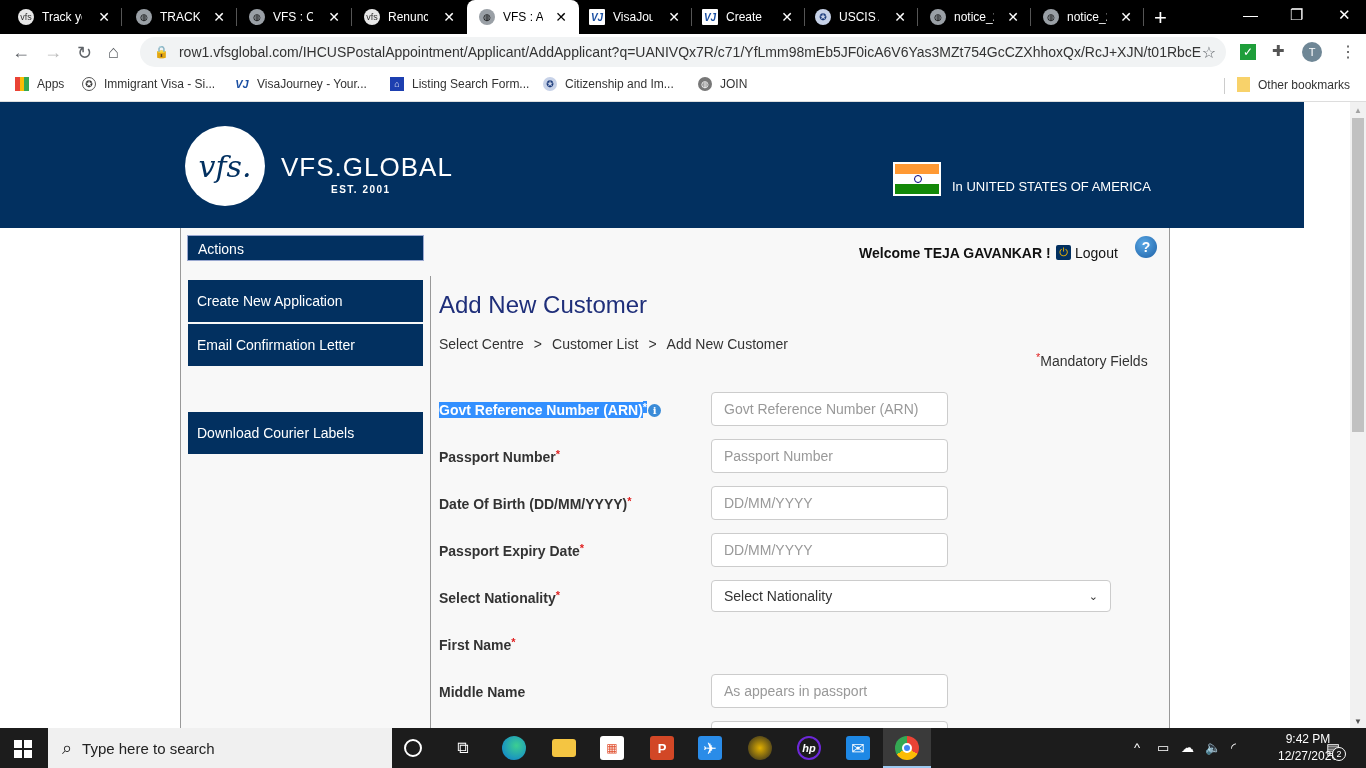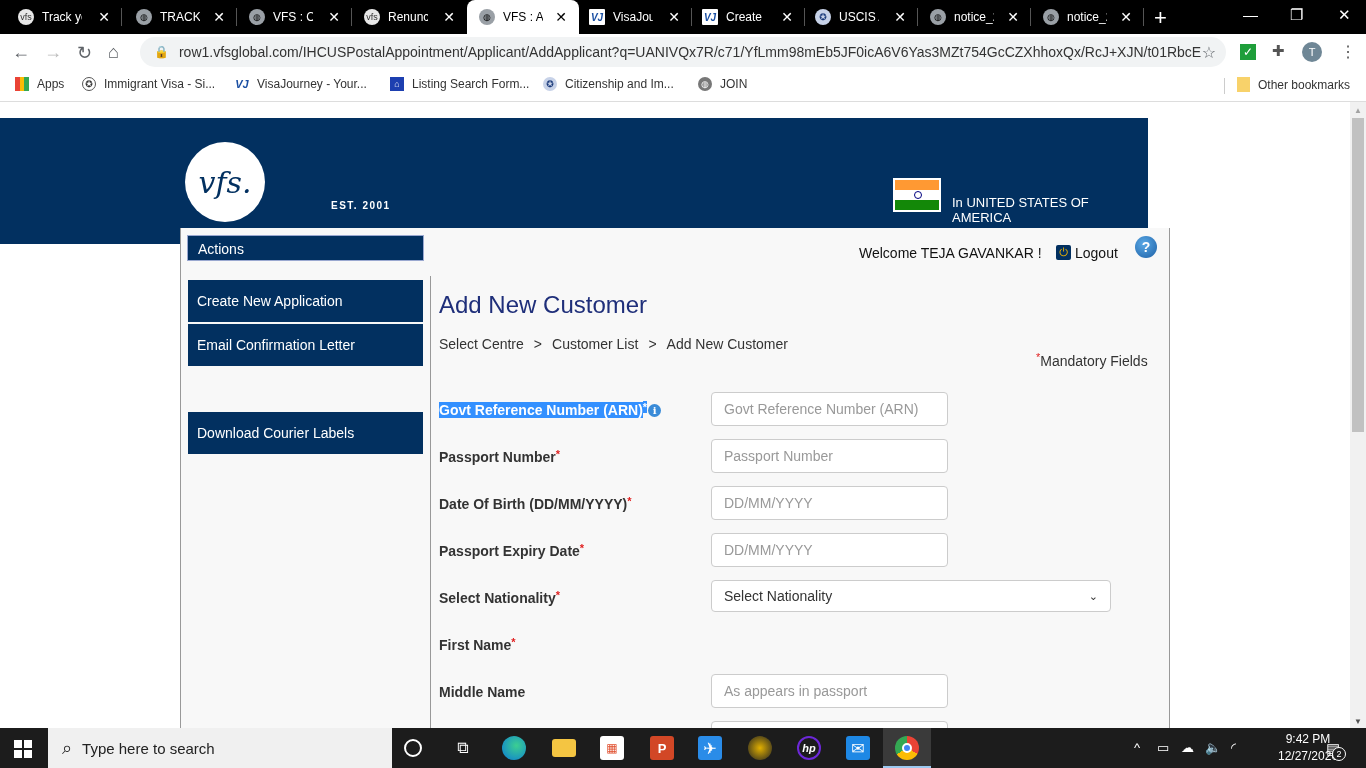--- a/index.html
+++ b/index.html
@@ -21,36 +21,36 @@
 .nav{position:absolute;top:8px;font-size:18px;color:#5f6368}
 .omnibox{position:absolute;left:140px;top:3px;width:1086px;height:30px;background:#f1f3f4;border-radius:15px;display:flex;align-items:center;padding-left:14px;font-size:14px;color:#333}
 .omnibox .lock{color:#5f6368;font-size:12px;margin-right:10px}
 .omnibox .url{flex:1;overflow:hidden;white-space:nowrap}
 .omnibox .star{color:#5f6368;font-size:16px;margin-right:10px}
 .ext{position:absolute;top:8px}
 .bookmarks{position:absolute;left:0;top:70px;width:1366px;height:32px;background:#fff;border-bottom:1px solid #ddd;font-size:12px;color:#333}
 .bm{position:absolute;top:7px;display:flex;align-items:center}
 .bm .bi{width:14px;height:14px;margin-right:8px;display:inline-flex;align-items:center;justify-content:center;font-size:9px}
 .viewport{position:absolute;left:0;top:102px;width:1350px;height:626px;background:#fff;overflow:hidden}
-.hdr{position:absolute;left:0;top:16px;width:1148px;height:126px;background:#023060}
+.hdr{position:absolute;left:0;top:0;width:1304px;height:126px;background:#023060}
 .logo-circle{position:absolute;left:185px;top:24px;width:80px;height:80px;border-radius:50%;background:#fff;color:#023060;font-family:"DejaVu Serif",serif;font-style:italic;font-size:30px;display:flex;align-items:center;justify-content:center}
 .logo-text{position:absolute;left:281px;top:50px;color:#fff;font-size:26px;letter-spacing:1px}
 .logo-est{position:absolute;left:331px;top:82px;color:#fff;font-size:10px;letter-spacing:1.5px;font-weight:bold}
 .tagline{position:absolute;left:585px;top:77px;color:#fff;font-size:13px}
 .flag{position:absolute;left:893px;top:60px;width:48px;height:34px;border:2px solid #fff;background:#fff}
 .flag .o{height:10px;background:#ff9933}
 .flag .w{height:10px;background:#fff;position:relative}
 .flag .w span{position:absolute;left:19px;top:1px;width:8px;height:8px;border-radius:50%;border:1px solid #000080}
 .flag .g{height:10px;background:#138808}
 .country{position:absolute;left:952px;top:77px;color:#fff;font-size:13px}
 .content{position:absolute;left:180px;top:126px;width:990px;height:520px;background:#f8f8f8;border-left:1px solid #999;border-right:1px solid #999}
 .actions-hdr{position:absolute;left:6px;top:7px;width:237px;height:26px;background:#023060;border:1px solid #9aa8d0;color:#fff;font-size:14px;padding:5px 10px}
 .side-item{position:absolute;left:7px;width:235px;height:42px;background:#023060;color:#fff;font-size:14px;padding:13px 9px}
 .divider{position:absolute;left:249px;top:48px;width:1px;height:480px;background:#999}
-.welcome{position:absolute;left:678px;top:17px;font-size:14px;font-weight:normal;color:#111}
+.welcome{position:absolute;left:678px;top:17px;font-size:14px;font-weight:bold;color:#111}
 .logout-ic{position:absolute;left:875px;top:17px;width:15px;height:15px;background:#023060;color:#f5b800;font-size:11px;display:flex;align-items:center;justify-content:center;border-radius:2px}
 .logout{position:absolute;left:894px;top:17px;font-size:14px;color:#111}
 .help{position:absolute;left:954px;top:8px;width:22px;height:22px;border-radius:50%;background:radial-gradient(circle at 40% 35%,#5aa9e6,#1d5fa5);color:#fff;font-weight:bold;font-size:14px;display:flex;align-items:center;justify-content:center}
 .page-title{position:absolute;left:258px;top:63px;font-size:24px;color:#1f2f7a}
 .breadcrumb{position:absolute;left:258px;top:108px;font-size:14px;color:#333;display:flex;gap:0}
 .breadcrumb .sep{margin:0 10px}
 .mandatory{position:absolute;left:855px;top:125px;font-size:14px;color:#333}
 .req{color:#e02020;font-size:12px}
 .mandatory .req{position:relative;top:-5px;font-size:11px}
 .flabel{position:absolute;left:258px;font-size:14px;font-weight:bold;color:#333}
@@ -176,20 +176,21 @@
   <div style="position:absolute;left:1224px;top:8px;width:1px;height:16px;background:#ccc"></div>
   <div class="bm" style="left:1237px">
       <span class="bi" style="background:#f8d26a;width:13px;height:15px"></span>
       <span>Other bookmarks</span>
     </div>
 </div>
 
 <div class="viewport">
   <div class="hdr">
     <div class="logo-circle">vfs.</div>
+    <div class="logo-text">VFS.GLOBAL</div>
     <div class="logo-est">EST. 2001</div>
     <div class="flag">
         <div class="o"></div>
         <div class="w">
           <span></span>
         </div>
         <div class="g"></div>
       </div>
     <div class="country">In UNITED STATES OF AMERICA</div>
   </div>

